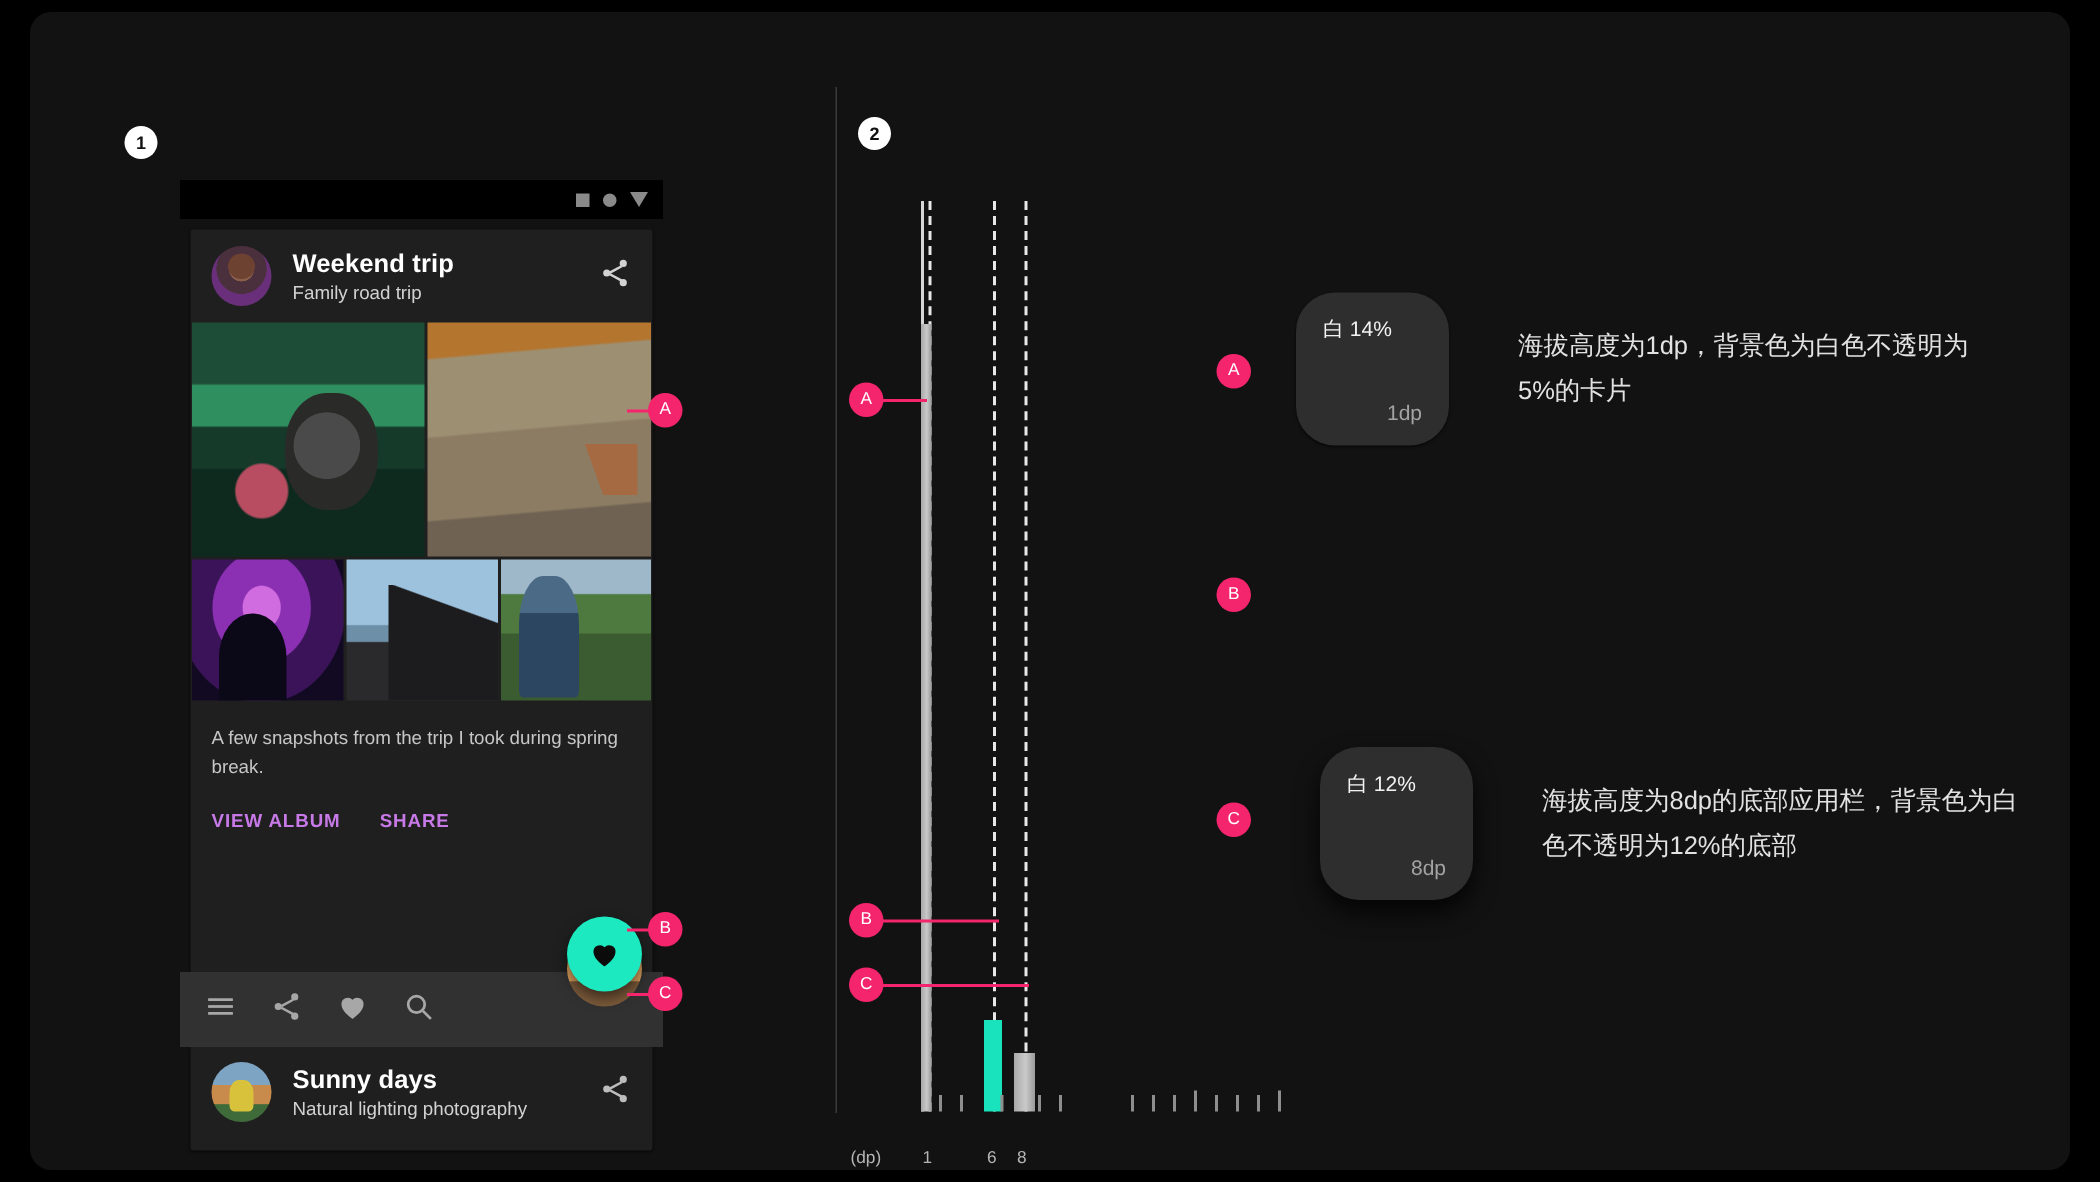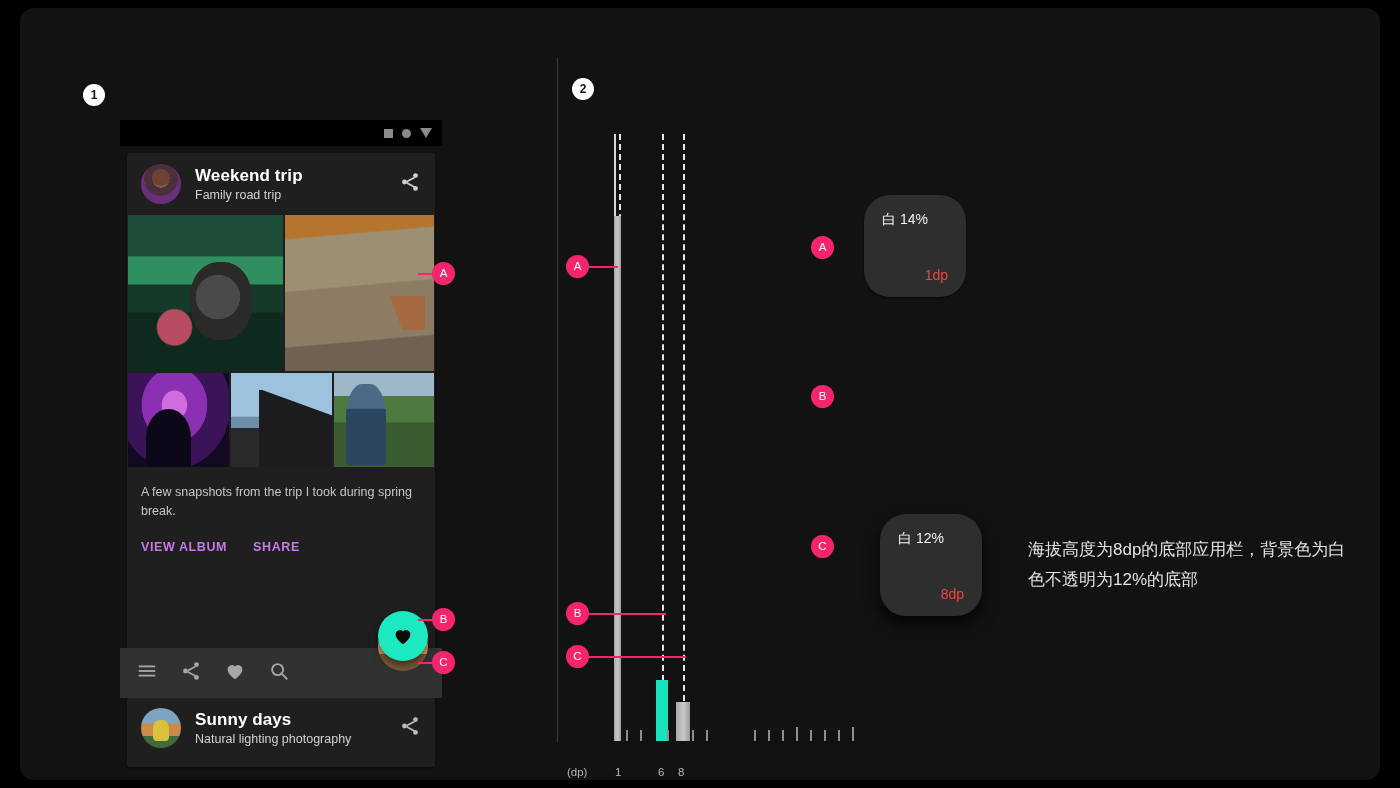--- a/index.html
+++ b/index.html
@@ -278,21 +278,21 @@
   }
   #sw-a { box-shadow: 0 1px 2px rgba(0,0,0,.65); }
   #sw-c { box-shadow: 0 8px 16px rgba(0,0,0,.8); }
   .sw-teal { background: #1de9c0; box-shadow: 0 6px 13px rgba(0,0,0,.75); }
   .sw-tl {
     position: absolute; left: 18px; top: 16px;
     font-size: 14px; color: #f2f2f2;
   }
   .sw-br {
     position: absolute; right: 18px; bottom: 14px;
-    font-size: 14px; color: #ef4444;
+    font-size: 14px; color: #a3a3a3;
   }
   .sw-br-dark { color: #101010; }
   .legend-desc {
     margin-left: 46px;
     color: #e2e2e2;
     font-size: 17px;
     line-height: 1.75;
     width: 320px;
   }
 </style>
@@ -461,28 +461,29 @@
 
     <div class="leader" style="left:568px; top:648px; width:98px;"></div>
     <div class="marker" style="left:546px; top:637px;">C</div>
 
     <div class="marker" style="left:791px; top:228px;">A</div>
     <div class="legend-row" style="left:844px; top:187px;">
       <div class="swatch sw-dark" id="sw-a">
         <span class="sw-tl">白 14%</span>
         <span class="sw-br">1dp</span>
       </div>
+      <div class="legend-desc">海拔高度为1dp，背景色为白色不透明为5%的卡片</div>
     </div>
 
     <div class="marker" style="left:791px; top:377px;">B</div>
     <div class="legend-row" style="left:844px; top:336px;">
     </div>
 
     <div class="marker" style="left:791px; top:527px;">C</div>
-    <div class="legend-row" style="left:844px; top:506px;padding-left:16px;">
+    <div class="legend-row" style="left:844px; top:490px;padding-left:16px;">
       <div class="swatch sw-dark" id="sw-c">
         <span class="sw-tl">白 12%</span>
         <span class="sw-br">8dp</span>
       </div>
       <div class="legend-desc">海拔高度为8dp的底部应用栏，背景色为白色不透明为12%的底部</div>
     </div>
 
   </div>
 </div>
 

